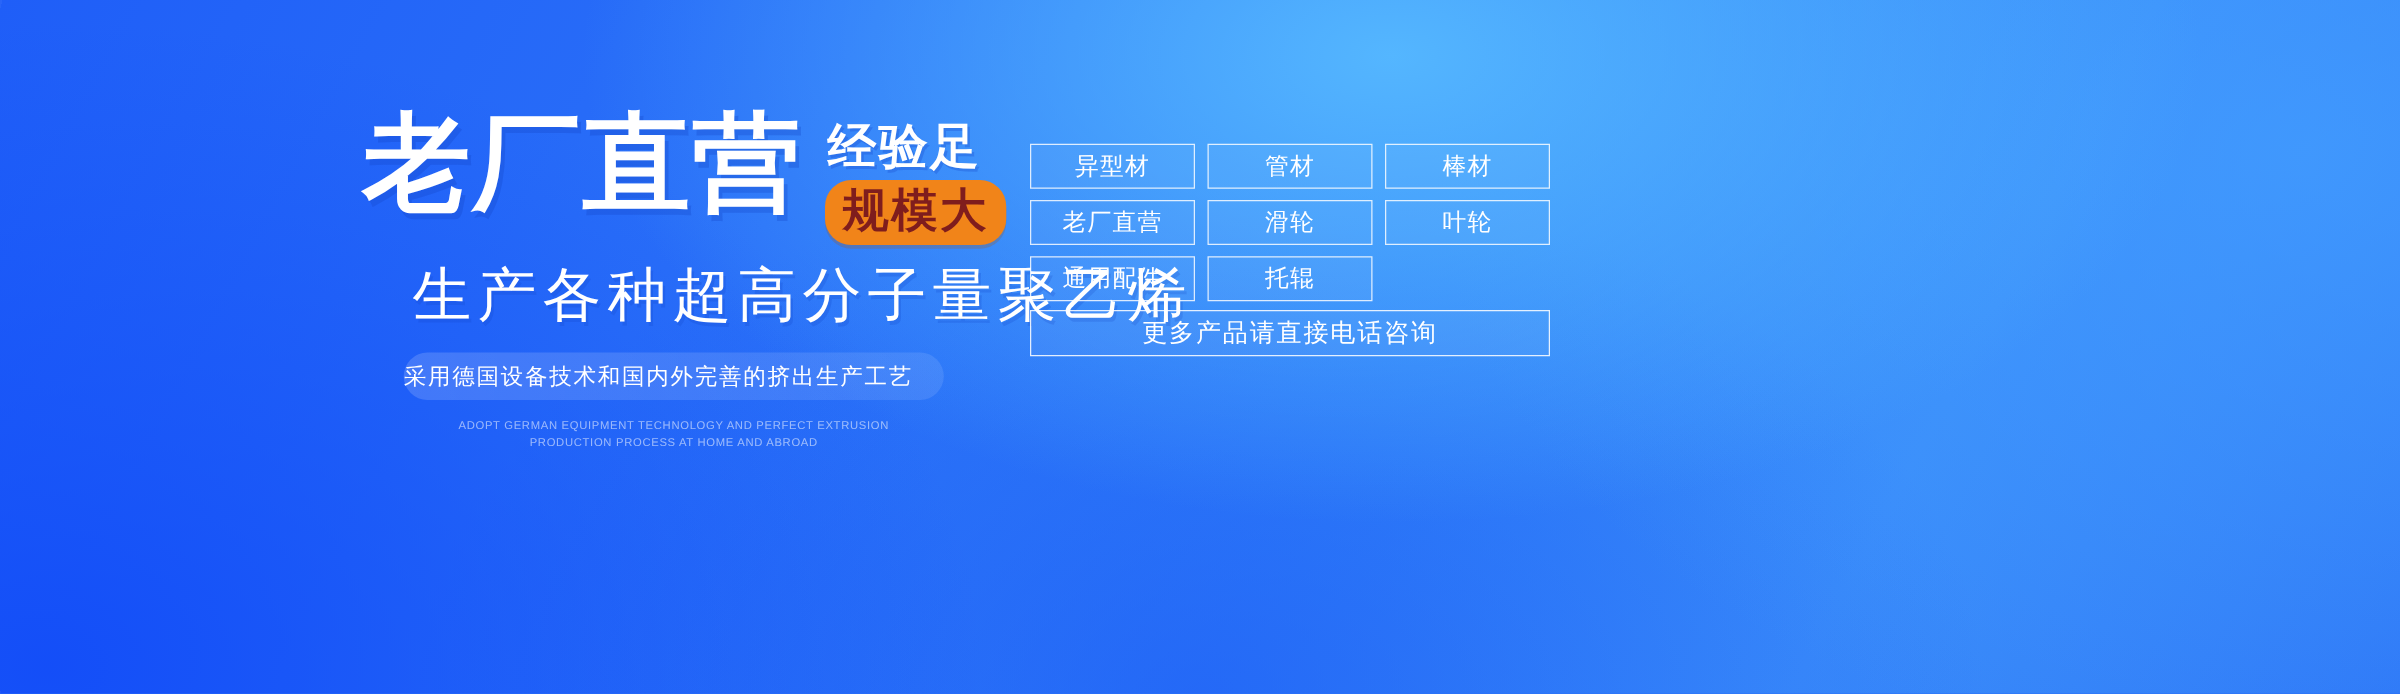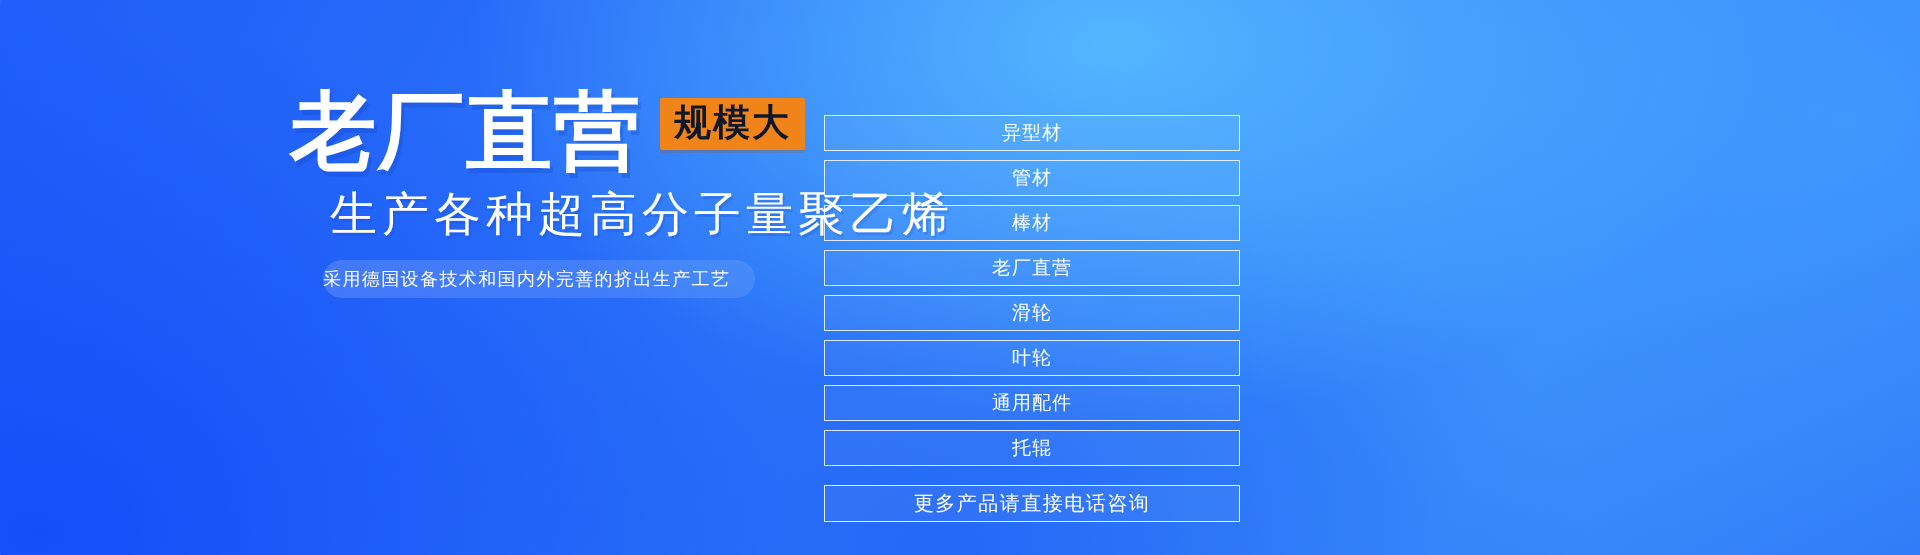--- a/index.html
+++ b/index.html
@@ -61,25 +61,25 @@
     font-size:39px;
     font-weight:bold;
     color:#ffffff;
     letter-spacing:2px;
     line-height:1;
     text-shadow:2px 3px 0 rgba(20,70,200,0.28);
     padding-left:2px;
   }
   .badge-orange {
     background:#f18419;
-    color:#0f172a;
+    color:#7f1d1d;
     font-size:37px;
     font-weight:bold;
     letter-spacing:2px;
-    border-radius:2px;
+    border-radius:21px;
     padding:6px 14px 9px;
     line-height:1;
     text-align:center;
     box-shadow:0 3px 0 rgba(170,85,10,0.25);
   }
 
   .subhead {
     margin-top:14px;
     margin-left:40px;
     font-size:47px;
@@ -120,38 +120,38 @@
   }
 
   
   .right-block {
     position:absolute;
     left:824px; top:115px;
     width:416px;
   }
   .btn-grid {
     display:grid;
-    grid-template-columns:repeat(1, 1fr);
+    grid-template-columns:repeat(3, 1fr);
     gap:9px 10px;
   }
   .prod-btn {
     height:36px;
     border:1px solid rgba(255,255,255,0.82);
     background:rgba(255,255,255,0.045);
     display:flex;
     align-items:center;
     justify-content:center;
     color:#ffffff;
     font-size:19px;
     letter-spacing:1px;
     white-space:nowrap;
     cursor:pointer;
   }
   .cta-btn {
-    margin-top:19px;
+    margin-top:7px;
     height:37px;
     width:100%;
     border:1px solid rgba(255,255,255,0.86);
     background:rgba(255,255,255,0.05);
     display:flex;
     align-items:center;
     justify-content:center;
     color:#ffffff;
     font-size:20px;
     letter-spacing:1.5px;
@@ -164,30 +164,35 @@
 
 <div class="banner">
   <div class="sheen"></div>
 
   <div class="left-block">
 
     <div class="headline-row">
       <div class="headline">老厂直营</div>
 
       <div class="badges">
+        <div class="badge-plain">经验足</div>
         <div class="badge-orange">规模大</div>
       </div>
     </div>
 
     <div class="subhead">生产各种超高分子量聚乙烯</div>
 
     <div class="tagline-bar">
       <span>采用德国设备技术和国内外完善的挤出生产工艺</span>
     </div>
 
+    <div class="en-lines">
+      <div>ADOPT GERMAN EQUIPMENT TECHNOLOGY AND PERFECT EXTRUSION</div>
+      <div>PRODUCTION PROCESS AT HOME AND ABROAD</div>
+    </div>
 
   </div>
 
   <div class="right-block">
     <div class="btn-grid">
       <div class="prod-btn">异型材</div>
       <div class="prod-btn">管材</div>
       <div class="prod-btn">棒材</div>
       <div class="prod-btn">老厂直营</div>
       <div class="prod-btn">滑轮</div>

